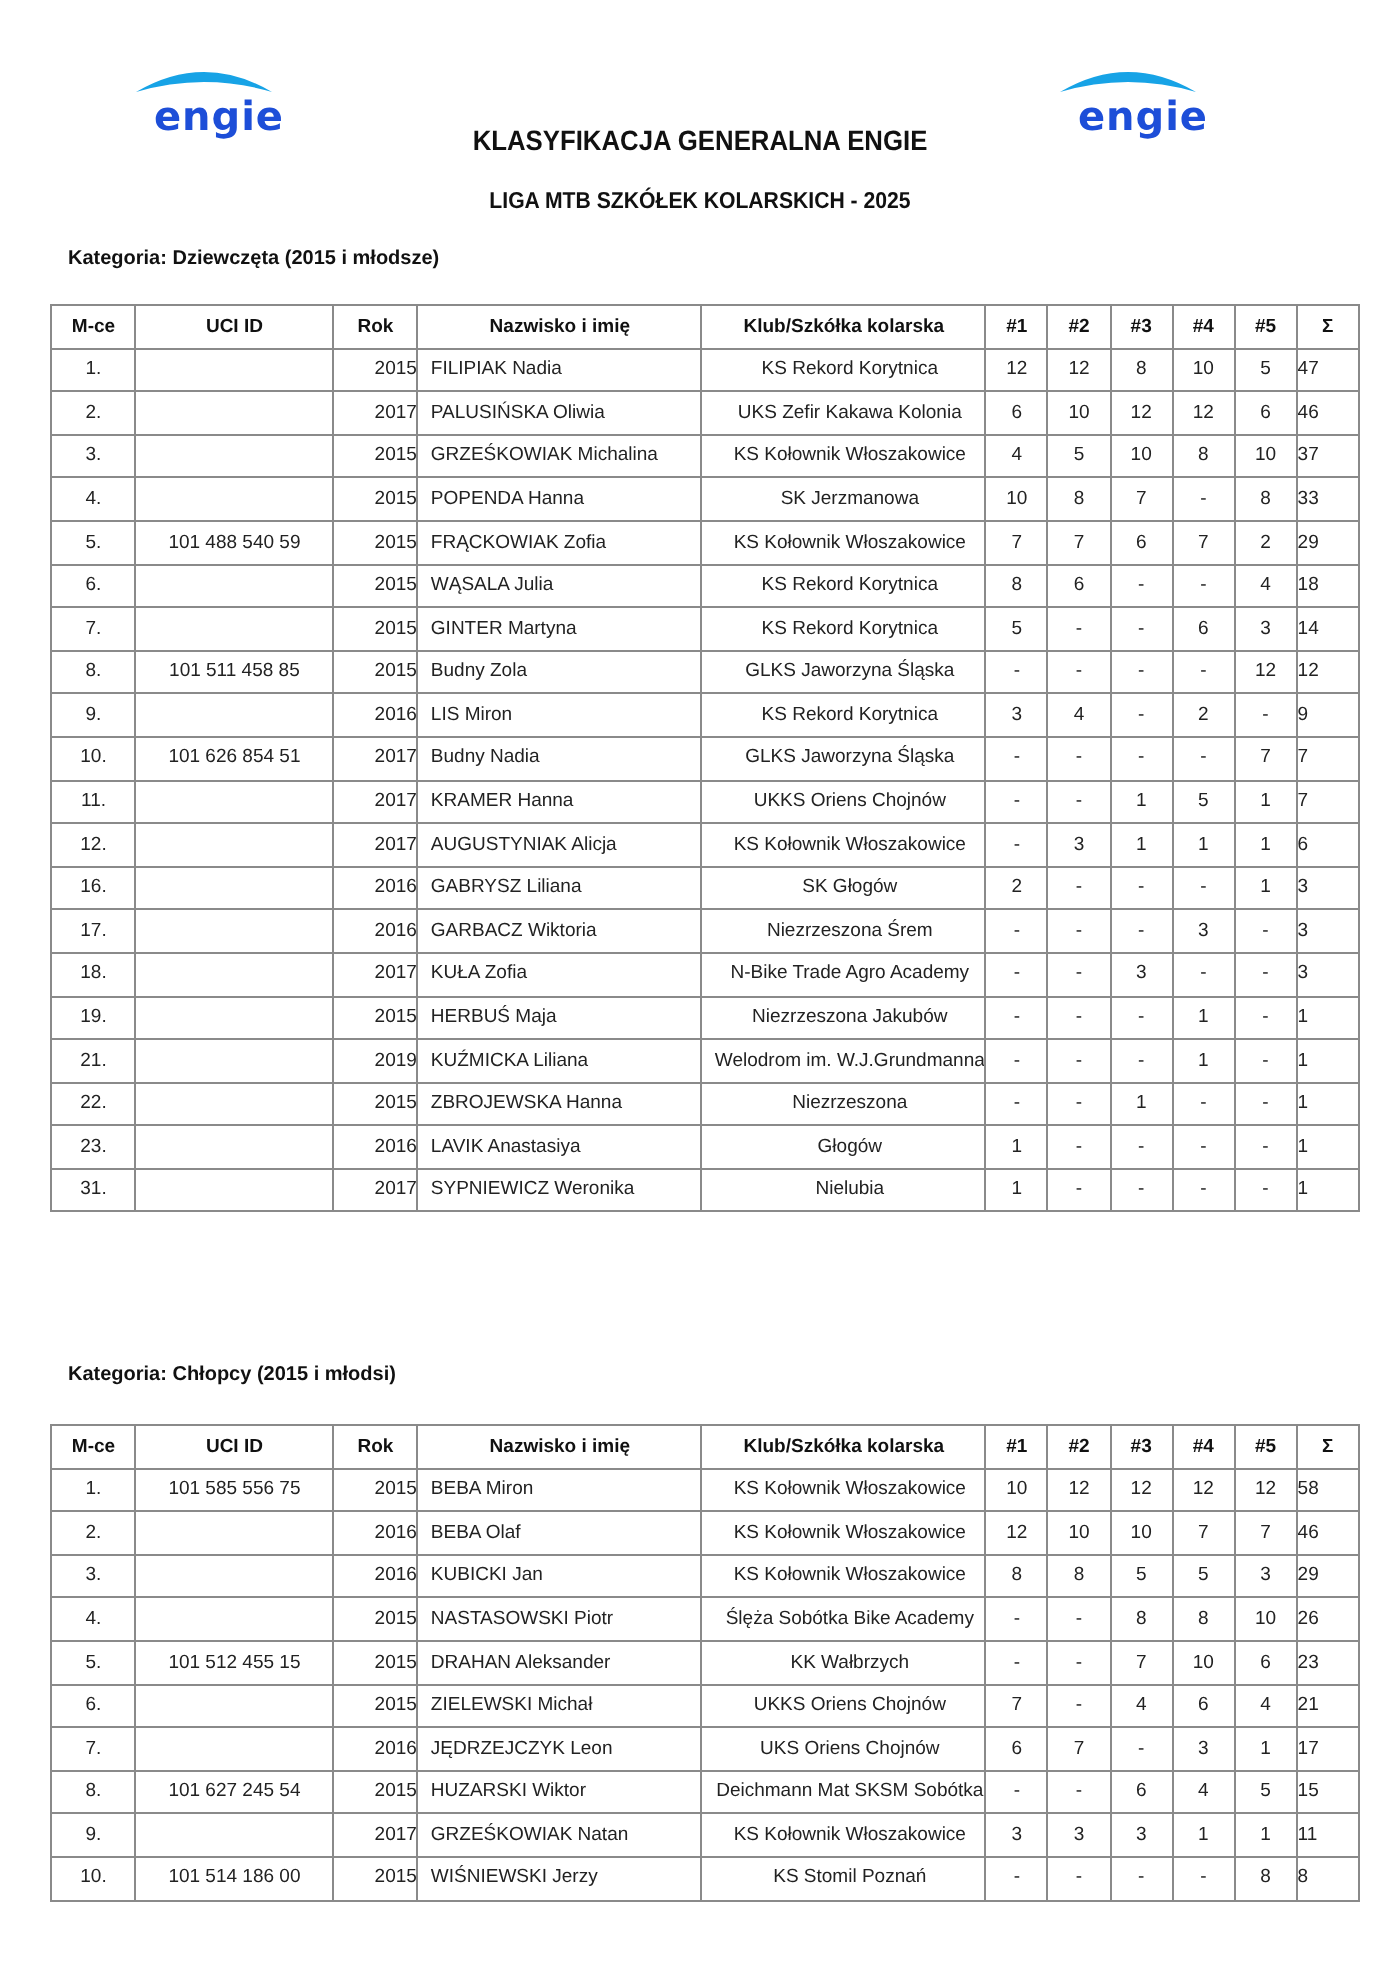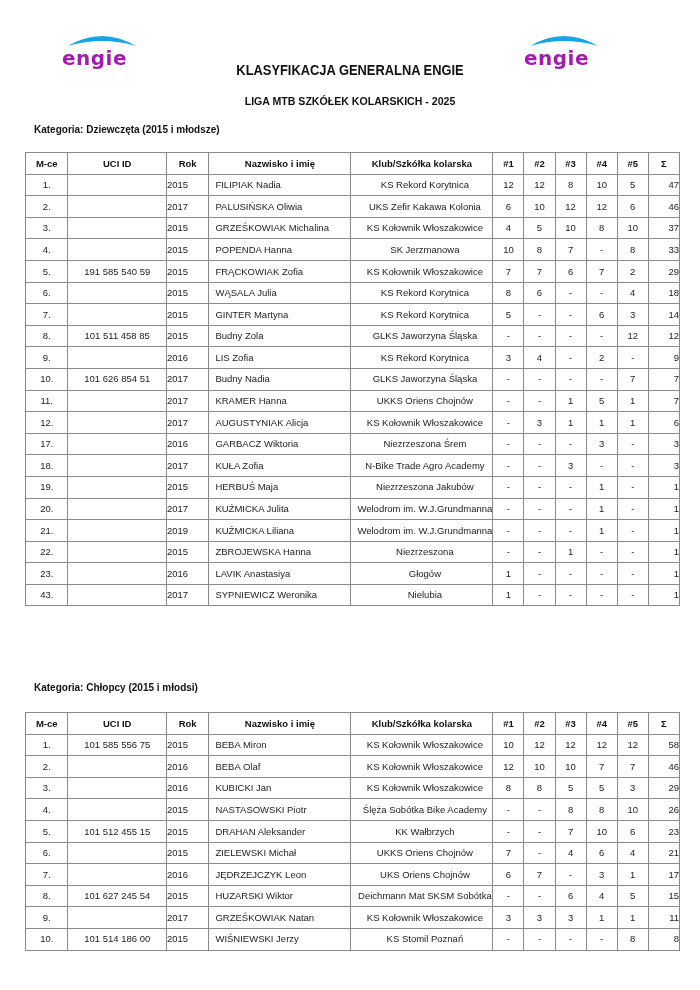--- a/index.html
+++ b/index.html
@@ -5,23 +5,23 @@
     html, body { margin: 0; padding: 0; background: #ffffff; }
     body {
       width: 700px; height: 990px; position: relative; overflow: hidden;
       font-family: "Liberation Sans", "DejaVu Sans", sans-serif; color: #1a1a1a;
     }
     .logo { position: absolute; top: 30px; width: 80px; height: 42px; }
     .logo-left { left: 62px; }
     .logo-right { left: 524px; }
     .logo svg { display: block; }
     .logo-text {
-      position: absolute; left: 0; top: 16px; width: 80px; text-align: left;
+      position: absolute; left: 0; top: 16px; width: 80px; text-align: right;
       font-family: "DejaVu Sans", sans-serif; font-weight: bold; font-size: 20px;
-      letter-spacing: 0.5px; color: #a21caf;
+      letter-spacing: 0.5px; color: #1d4ed8;
     }
     .title {
       position: absolute; left: 0; width: 700px; text-align: center;
       font-weight: bold; color: #111;
     }
     .title-main { top: 62px; font-size: 14px; transform: scaleX(0.92); }
     .title-sub { top: 95px; font-size: 11.5px; transform: scaleX(0.92); }
     .category {
       position: absolute; left: 34px; font-weight: bold; font-size: 10px; color: #111;
     }
@@ -34,25 +34,25 @@
     table.results td, table.results th {
       border: 1px solid #8a8a8a; height: 20.6px; padding: 0; line-height: 1;
       white-space: nowrap; overflow: hidden;
     }
     table.results th { font-weight: bold; text-align: center; color: #111; }
     table.results td { color: #222; }
     .girls-table { top: 152px; border: 1.5px solid #444; }
     .boys-table { top: 712px; border: 1.5px solid #444; }
     .c-place { width: 40px; text-align: center; margin-top: 25px; }
     .c-uci { width: 94px; text-align: center; }
-    .c-year { width: 40px; text-align: left; }
+    .c-year { width: 40px; text-align: right; }
     .c-name { width: 136px; text-align: left; padding-left: 6px !important; }
     .c-club { width: 136px; text-align: center; padding-left: 6px !important; }
     .c-r { width: 29px; text-align: center; }
-    .c-sum { width: 29px; text-align: right; }
+    .c-sum { width: 29px; text-align: left; }
     th.c-name, th.c-club { text-align: center; padding-left: 0 !important; }
     .dash { color: #666; }
   </style>
 </head>
 <body>
 
 <div class="logo logo-left">
   <svg width="80" height="20" viewBox="0 0 80 20">
     <path d="M6 16 Q40 -4 74 16 Q40 6 6 16 Z" fill="#17a3e6"></path>
   </svg>
@@ -134,21 +134,21 @@
         <td class="c-club">SK Jerzmanowa</td>
         <td class="c-r">10</td>
         <td class="c-r">8</td>
         <td class="c-r">7</td>
         <td class="c-r dash">-</td>
         <td class="c-r">8</td>
         <td class="c-sum">33</td>
       </tr>
       <tr>
         <td class="c-place">5.</td>
-        <td class="c-uci">191 585 540 59</td>
+        <td class="c-uci">101 488 540 59</td>
         <td class="c-year">2015</td>
         <td class="c-name">FRĄCKOWIAK Zofia</td>
         <td class="c-club">KS Kołownik Włoszakowice</td>
         <td class="c-r">7</td>
         <td class="c-r">7</td>
         <td class="c-r">6</td>
         <td class="c-r">7</td>
         <td class="c-r">2</td>
         <td class="c-sum">29</td>
       </tr>
@@ -188,21 +188,21 @@
         <td class="c-r dash">-</td>
         <td class="c-r dash">-</td>
         <td class="c-r dash">-</td>
         <td class="c-r">12</td>
         <td class="c-sum">12</td>
       </tr>
       <tr>
         <td class="c-place">9.</td>
         <td class="c-uci"></td>
         <td class="c-year">2016</td>
-        <td class="c-name">LIS Zofia</td>
+        <td class="c-name">LIS Miron</td>
         <td class="c-club">KS Rekord Korytnica</td>
         <td class="c-r">3</td>
         <td class="c-r">4</td>
         <td class="c-r dash">-</td>
         <td class="c-r">2</td>
         <td class="c-r dash">-</td>
         <td class="c-sum">9</td>
       </tr>
       <tr>
         <td class="c-place">10.</td>
@@ -237,20 +237,33 @@
         <td class="c-name">AUGUSTYNIAK Alicja</td>
         <td class="c-club">KS Kołownik Włoszakowice</td>
         <td class="c-r dash">-</td>
         <td class="c-r">3</td>
         <td class="c-r">1</td>
         <td class="c-r">1</td>
         <td class="c-r">1</td>
         <td class="c-sum">6</td>
       </tr>
       <tr>
+        <td class="c-place">16.</td>
+        <td class="c-uci"></td>
+        <td class="c-year">2016</td>
+        <td class="c-name">GABRYSZ Liliana</td>
+        <td class="c-club">SK Głogów</td>
+        <td class="c-r">2</td>
+        <td class="c-r dash">-</td>
+        <td class="c-r dash">-</td>
+        <td class="c-r dash">-</td>
+        <td class="c-r">1</td>
+        <td class="c-sum">3</td>
+      </tr>
+      <tr>
         <td class="c-place">17.</td>
         <td class="c-uci"></td>
         <td class="c-year">2016</td>
         <td class="c-name">GARBACZ Wiktoria</td>
         <td class="c-club">Niezrzeszona Śrem</td>
         <td class="c-r dash">-</td>
         <td class="c-r dash">-</td>
         <td class="c-r dash">-</td>
         <td class="c-r">3</td>
         <td class="c-r dash">-</td>
@@ -268,33 +281,20 @@
         <td class="c-r dash">-</td>
         <td class="c-r dash">-</td>
         <td class="c-sum">3</td>
       </tr>
       <tr>
         <td class="c-place">19.</td>
         <td class="c-uci"></td>
         <td class="c-year">2015</td>
         <td class="c-name">HERBUŚ Maja</td>
         <td class="c-club">Niezrzeszona Jakubów</td>
-        <td class="c-r dash">-</td>
-        <td class="c-r dash">-</td>
-        <td class="c-r dash">-</td>
-        <td class="c-r">1</td>
-        <td class="c-r dash">-</td>
-        <td class="c-sum">1</td>
-      </tr>
-      <tr>
-        <td class="c-place">20.</td>
-        <td class="c-uci"></td>
-        <td class="c-year">2017</td>
-        <td class="c-name">KUŹMICKA Julita</td>
-        <td class="c-club">Welodrom im. W.J.Grundmanna</td>
         <td class="c-r dash">-</td>
         <td class="c-r dash">-</td>
         <td class="c-r dash">-</td>
         <td class="c-r">1</td>
         <td class="c-r dash">-</td>
         <td class="c-sum">1</td>
       </tr>
       <tr>
         <td class="c-place">21.</td>
         <td class="c-uci"></td>
@@ -328,21 +328,21 @@
         <td class="c-name">LAVIK Anastasiya</td>
         <td class="c-club">Głogów</td>
         <td class="c-r">1</td>
         <td class="c-r dash">-</td>
         <td class="c-r dash">-</td>
         <td class="c-r dash">-</td>
         <td class="c-r dash">-</td>
         <td class="c-sum">1</td>
       </tr>
       <tr>
-        <td class="c-place">43.</td>
+        <td class="c-place">31.</td>
         <td class="c-uci"></td>
         <td class="c-year">2017</td>
         <td class="c-name">SYPNIEWICZ Weronika</td>
         <td class="c-club">Nielubia</td>
         <td class="c-r">1</td>
         <td class="c-r dash">-</td>
         <td class="c-r dash">-</td>
         <td class="c-r dash">-</td>
         <td class="c-r dash">-</td>
         <td class="c-sum">1</td>

